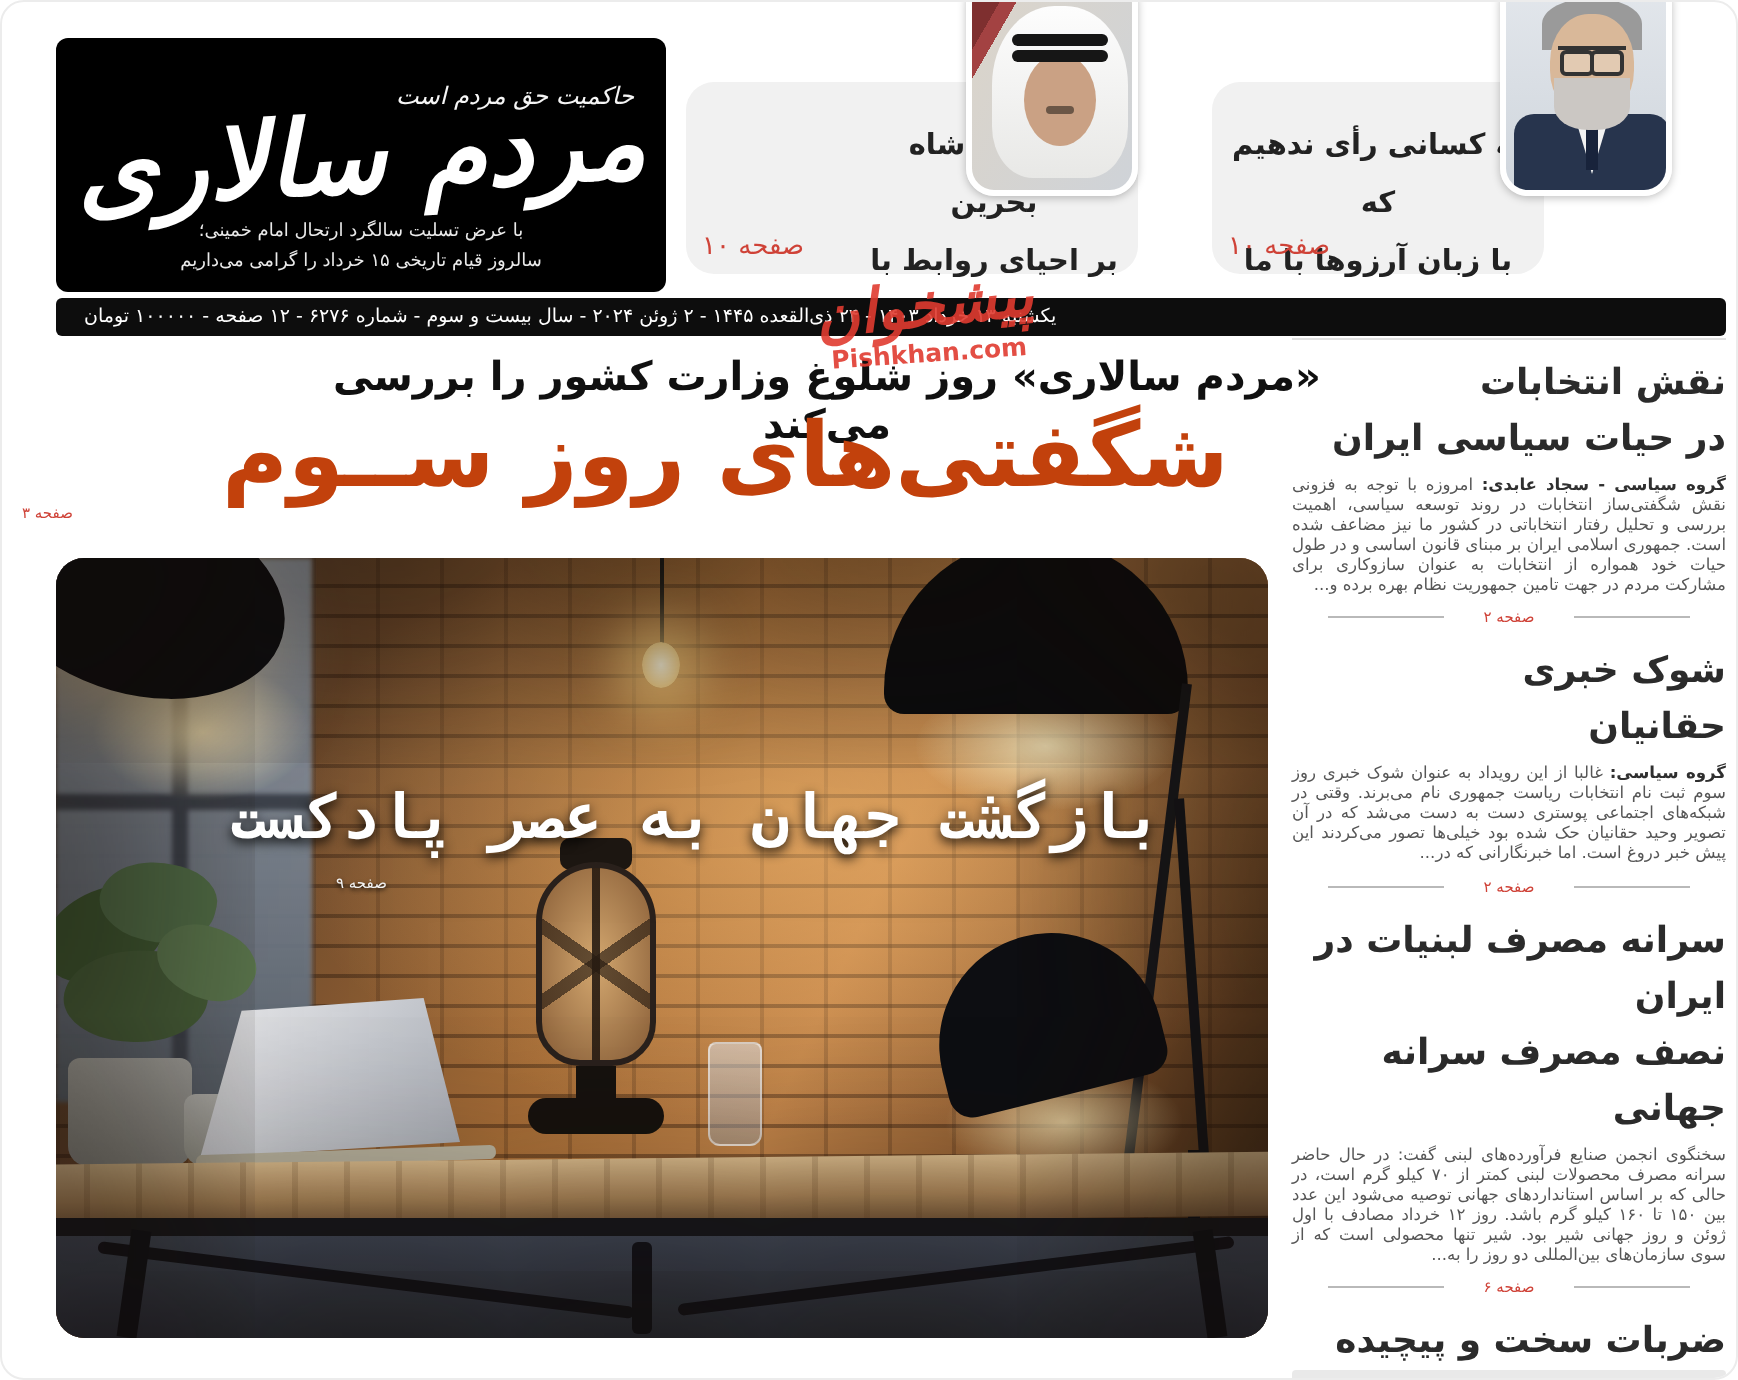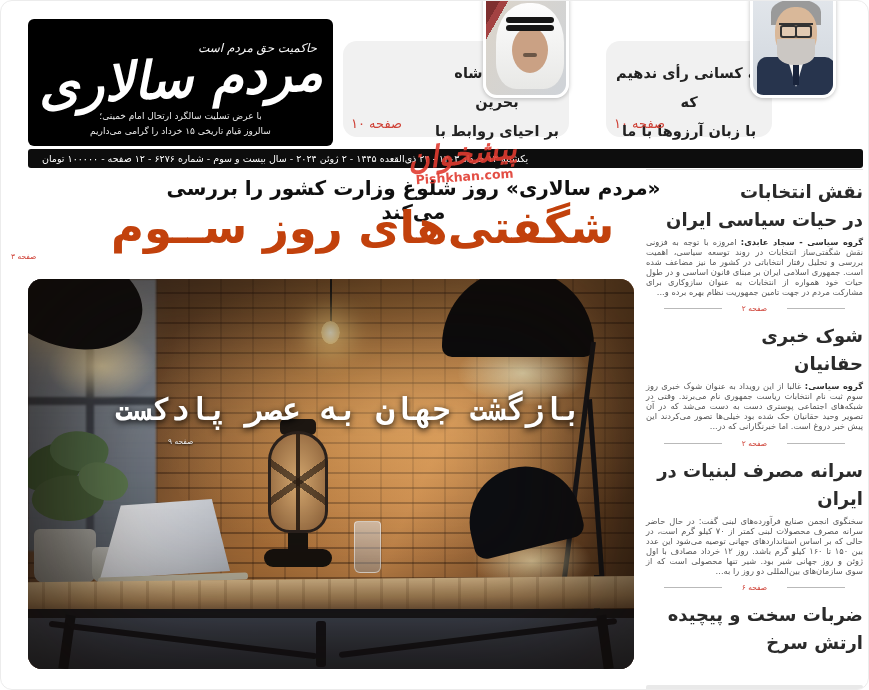--- a/index.html
+++ b/index.html
@@ -283,20 +283,21 @@
       <div class="rc-body"><b>گروه سیاسی:</b><span> غالبا از این رویداد به عنوان شوک خبری روز سوم ثبت نام انتخابات ریاست جمهوری نام می‌برند. وقتی در شبکه‌های اجتماعی پوستری دست به دست می‌شد که در آن تصویر وحید حقانیان حک شده بود خیلی‌ها تصور می‌کردند این پیش خبر دروغ است. اما خبرنگارانی که در...</span></div>
       <div class="rc-sep">
         <span class="ln"></span>
         <span class="pg">صفحه ۲</span>
         <span class="ln"></span>
       </div>
     </div>
 
     <div>
       <div class="rc-title">سرانه مصرف لبنیات در ایران</div>
+      <div class="rc-title">نصف مصرف سرانه جهانی</div>
       <div class="rc-body"><b></b><span>سخنگوی انجمن صنایع فرآورده‌های لبنی گفت: در حال حاضر سرانه مصرف محصولات لبنی کمتر از ۷۰ کیلو گرم است، در حالی که بر اساس استانداردهای جهانی توصیه می‌شود این عدد بین ۱۵۰ تا ۱۶۰ کیلو گرم باشد. روز ۱۲ خرداد مصادف با اول ژوئن و روز جهانی شیر بود. شیر تنها محصولی است که از سوی سازمان‌های بین‌المللی دو روز را به...</span></div>
       <div class="rc-sep">
         <span class="ln"></span>
         <span class="pg">صفحه ۶</span>
         <span class="ln"></span>
       </div>
     </div>
 
     <div>
       <div class="rc-title">ضربات سخت و پیچیده</div>

